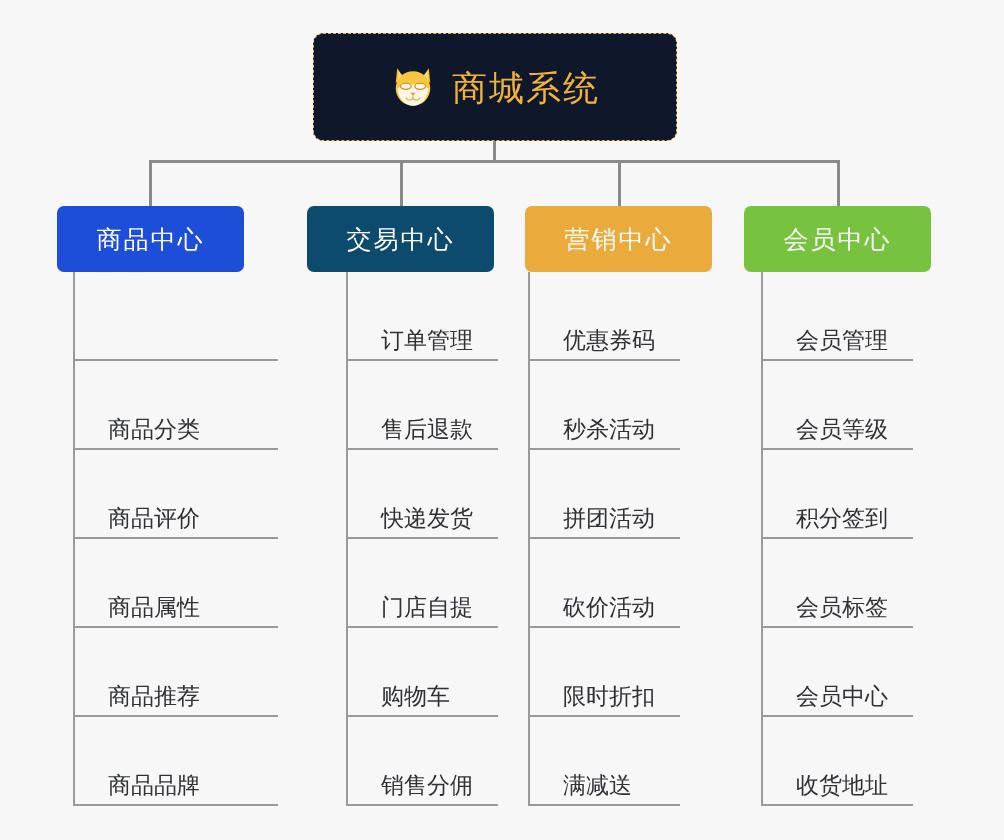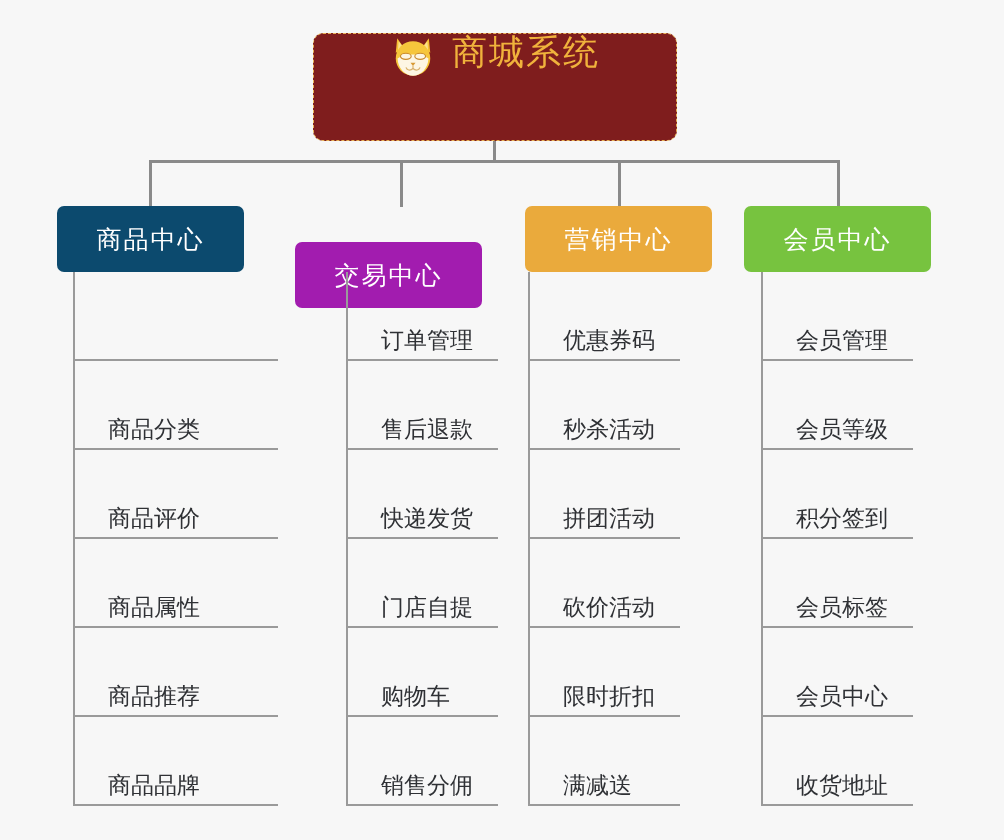--- a/index.html
+++ b/index.html
@@ -19,26 +19,26 @@
     height: 840px;
   }
 
   
   .root-node {
     position: absolute;
     left: 313px;
     top: 33px;
     width: 364px;
     height: 108px;
-    background: #7f1d1d;
+    background: #0f172a;
     border: 1px dashed #e8b154;
     border-radius: 10px;
     box-sizing: border-box;
     display: flex;
-    align-items: flex-start;
+    align-items: center;
     justify-content: center;
     gap: 16px;
   }
   .root-title {
     font-size: 35px;
     color: #f0b23c;
     letter-spacing: 2px;
     line-height: 1;
     white-space: nowrap;
   }
@@ -136,24 +136,24 @@
     <span class="root-title">商城系统</span>
   </div>
 
   <div class="conn" style="left:493px; top:141px; width:3px;  height:22px;"></div>
   <div class="conn" style="left:149px; top:160px; width:691px; height:3px;"></div>
   <div class="conn" style="left:149px; top:160px; width:3px;  height:47px;"></div>
   <div class="conn" style="left:400px; top:160px; width:3px;  height:47px;"></div>
   <div class="conn" style="left:618px; top:160px; width:3px;  height:47px;"></div>
   <div class="conn" style="left:837px; top:160px; width:3px;  height:47px;"></div>
 
-  <div class="cat-card" style="left: 57px; background: #0c4a6e;">
+  <div class="cat-card" style="left: 57px; background: #1d4ed8;">
     <span class="cat-label">商品中心</span>
   </div>
-  <div class="cat-card" style="left: 295px; background: #a21caf; margin-top: 36px;">
+  <div class="cat-card" style="left: 307px; background: #0c4a6e;">
     <span class="cat-label">交易中心</span>
   </div>
   <div class="cat-card" style="left: 525px; background: rgb(234, 170, 60);">
     <span class="cat-label">营销中心</span>
   </div>
   <div class="cat-card" style="left: 744px; background: rgb(119, 195, 63);">
     <span class="cat-label">会员中心</span>
   </div>
 
   <div class="leaf-col" style="left:73px;">

